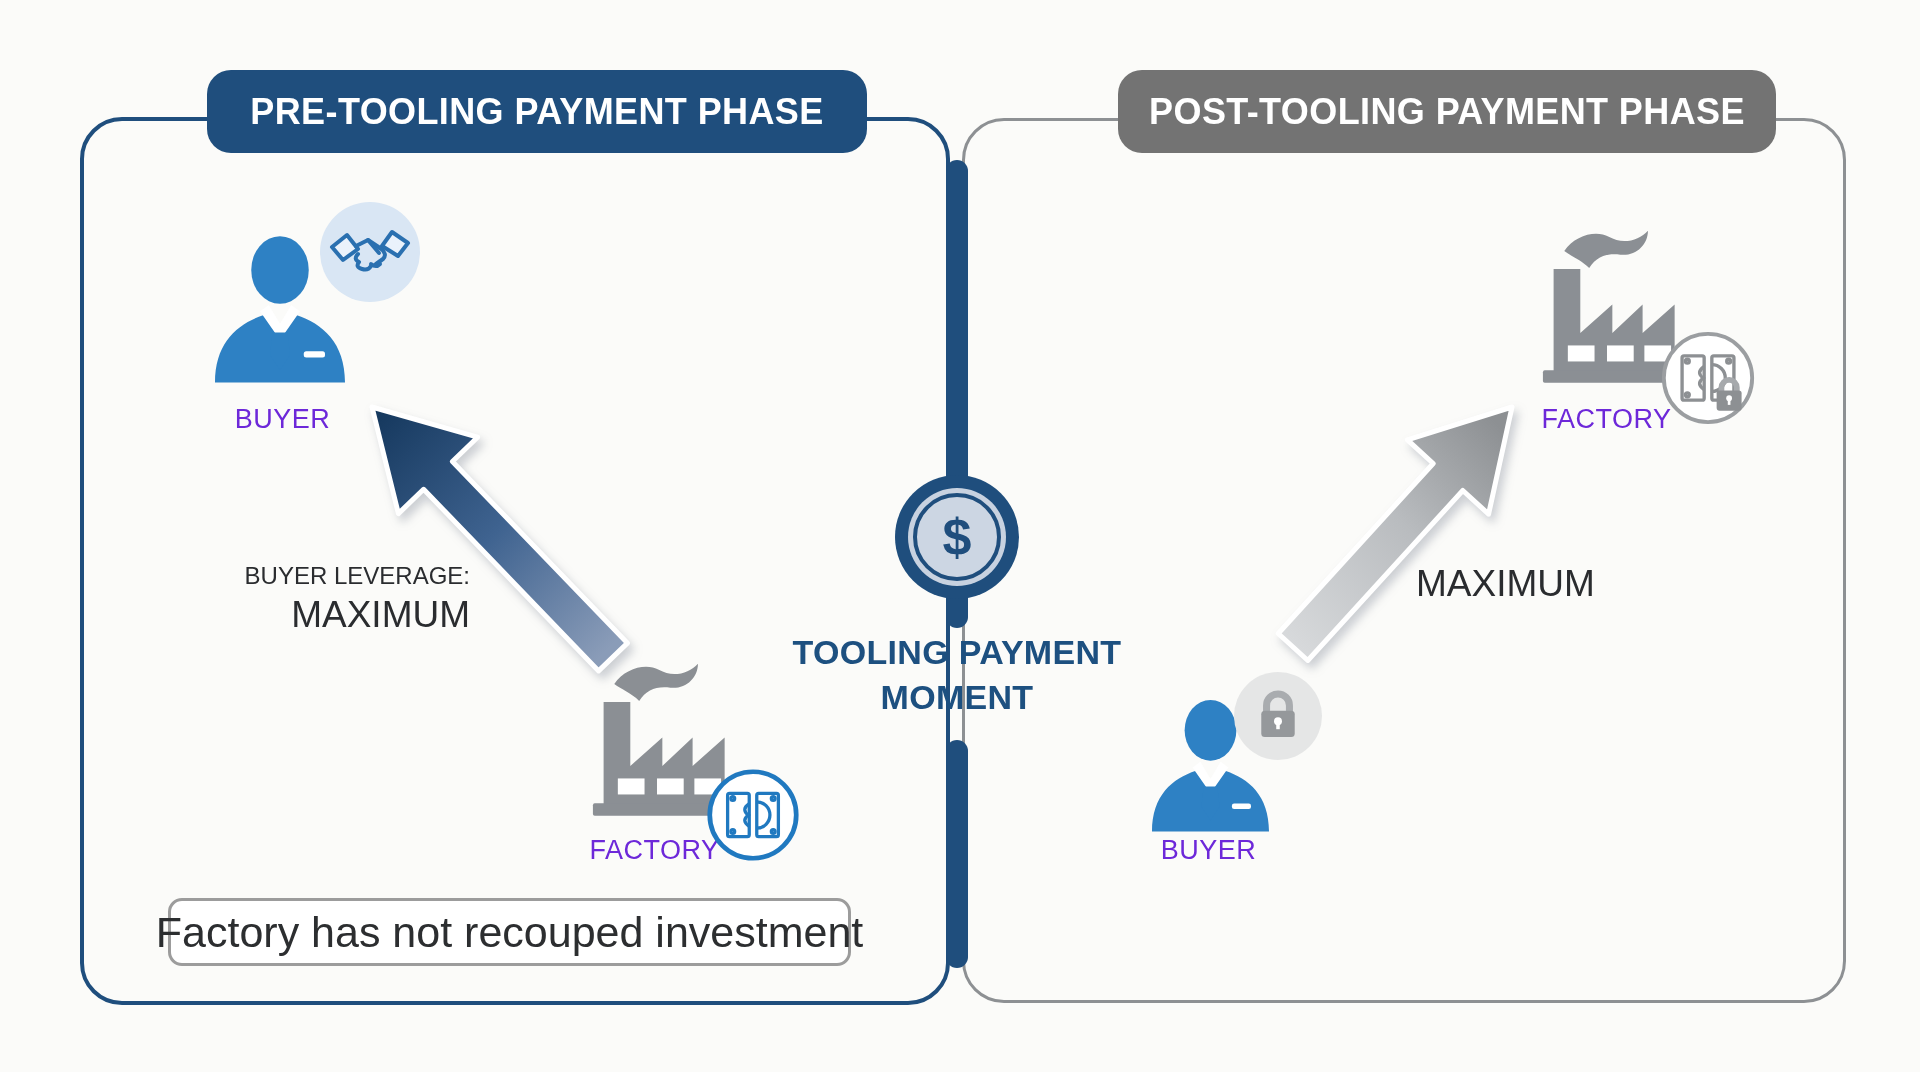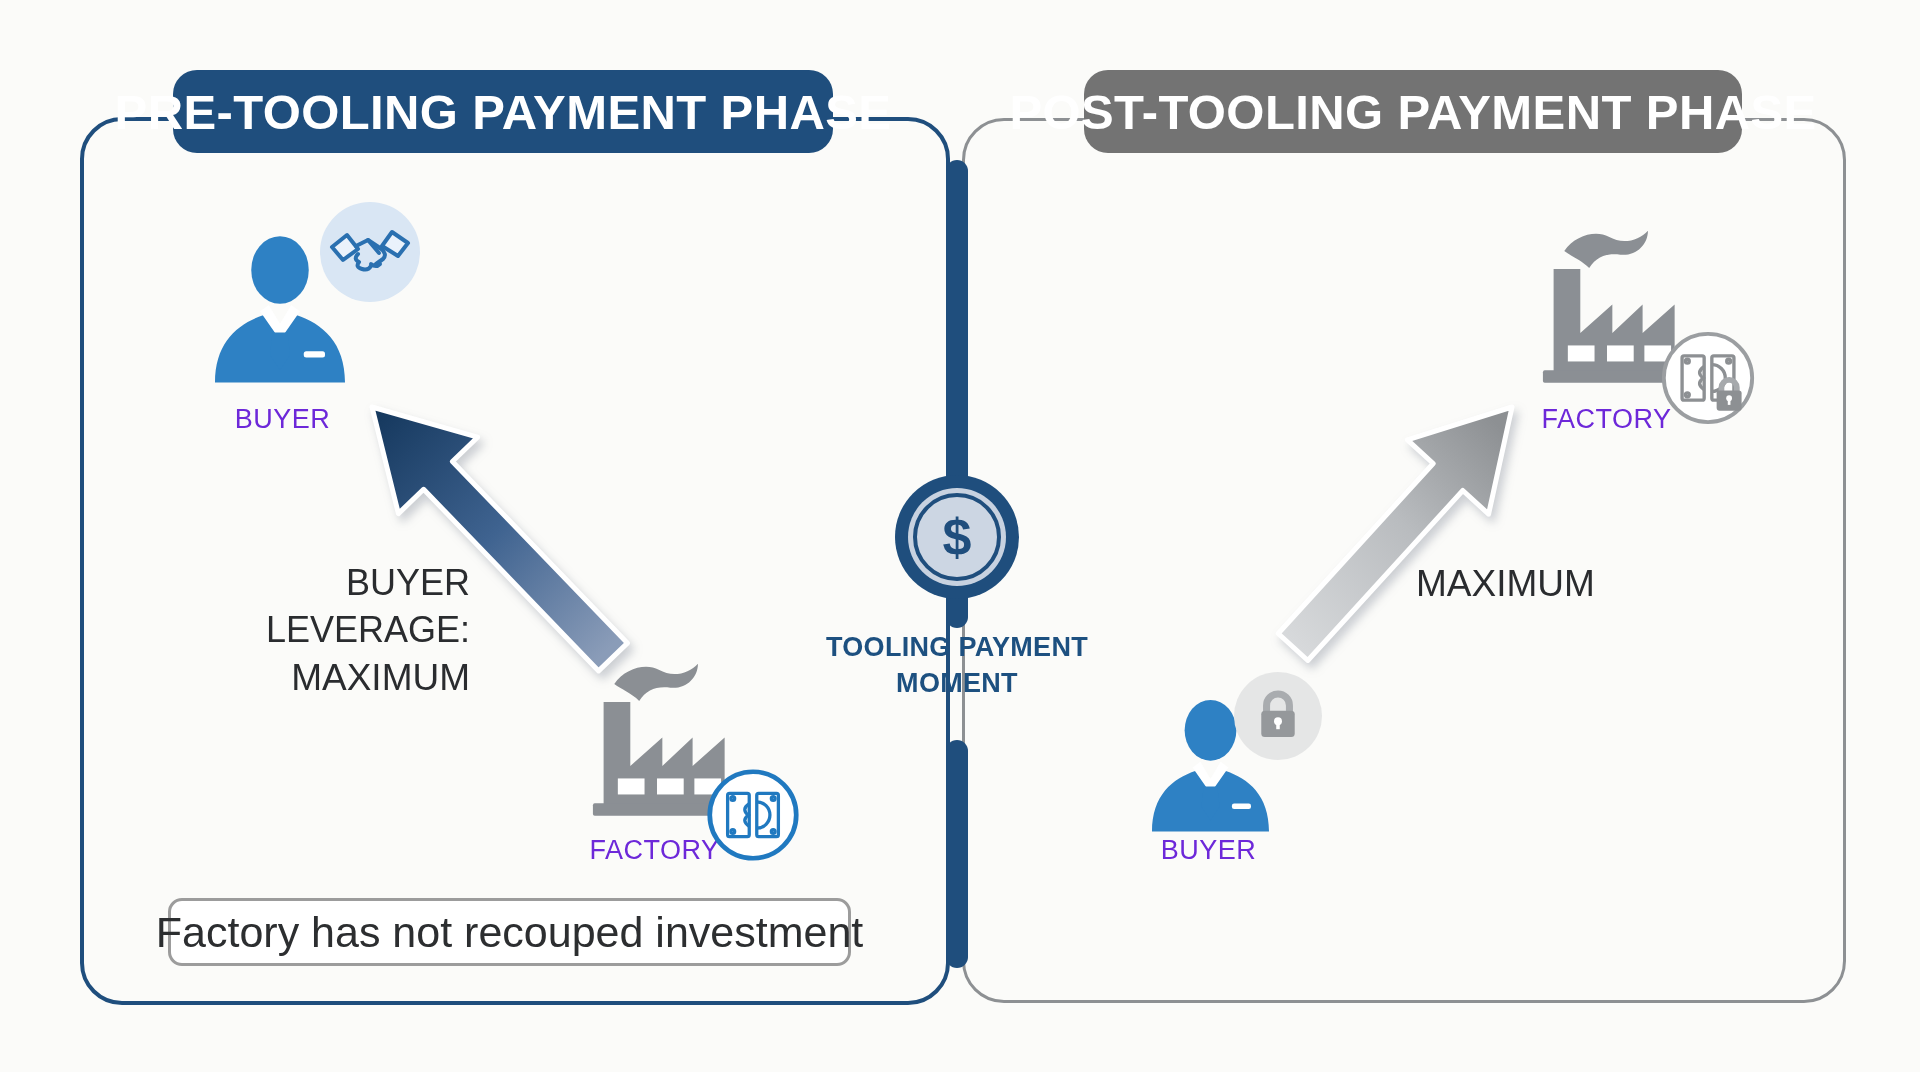--- a/index.html
+++ b/index.html
@@ -13,43 +13,43 @@
   .panel-left{left:80px;top:117px;width:862px;height:880px;border:4px solid #1f4e7d;}
   .panel-right{left:962px;top:118px;width:878px;height:879px;border:3px solid #8d9093;}
   
   .divider{position:absolute;left:946px;width:22px;background:#1f4e7d;border-radius:11px;z-index:3;}
   .divider-top{top:160px;height:468px;}
   .divider-bottom{top:740px;height:228px;}
   
   .header-pill{
     position:absolute;top:70px;height:83px;border-radius:24px;z-index:4;
     display:flex;align-items:center;justify-content:center;
-    color:#ffffff;font-weight:bold;font-size:49px;letter-spacing:.4px;white-space:nowrap;
+    color:#ffffff;font-weight:bold;font-size:36px;letter-spacing:.4px;white-space:nowrap;margin-left:34px;
   }
   .header-left{left:173px;width:660px;background:#1f4e7d;}
   .header-right{left:1084px;width:658px;background:#737373;}
   
   .coin{position:absolute;left:895px;top:475px;width:124px;height:124px;border-radius:50%;
     background:#1f4e7d;display:flex;align-items:center;justify-content:center;z-index:5;}
   .coin-mid{width:98px;height:98px;border-radius:50%;background:#c8d2e0;
     display:flex;align-items:center;justify-content:center;}
   .coin-ring{width:80px;height:80px;border-radius:50%;border:4px solid #1f4e7d;background:#ccd6e3;
     display:flex;align-items:center;justify-content:center;}
   .coin-symbol{font-size:52px;font-weight:bold;color:#1f4e7d;line-height:1;}
   
   .center-title{position:absolute;left:737px;top:630px;width:440px;text-align:center;z-index:5;
-    color:#1d5080;font-weight:bold;font-size:27px;line-height:1.32;letter-spacing:.3px;}
+    color:#1d5080;font-weight:bold;font-size:34px;line-height:1.32;letter-spacing:.3px;}
   
   .abs{position:absolute;}
   .arrow{filter:drop-shadow(4px 6px 5px rgba(80,90,110,0.28));z-index:2;}
   .badge{z-index:3;}
   
   .icon-label{position:absolute;text-align:center;color:#6d28d9;font-size:27px;letter-spacing:.5px;}
   .leverage{position:absolute;color:#2a2c2f;z-index:4;}
-  .leverage .lv-line1{font-size:36px;line-height:1.3;}
+  .leverage .lv-line1{font-size:24px;line-height:1.3;}
   .leverage .lv-line2{font-size:37px;font-weight:normal;line-height:1.3;}
   .leverage-left{left:150px;top:560px;width:320px;text-align:right;}
   .leverage-right{left:1416px;top:560px;width:360px;text-align:left;}
   
   .note{position:absolute;top:898px;background:#ffffff;border-radius:14px;
     display:flex;align-items:center;justify-content:center;
     font-size:43px;color:#2c2e30;z-index:4;white-space:nowrap;}
   .note-left{left:168px;width:677px;height:62px;border:3px solid #9c9c9c;}
   .note-right{left:1093px;width:672px;height:64px;border:4px solid #2a7cbe;}
 </style>

